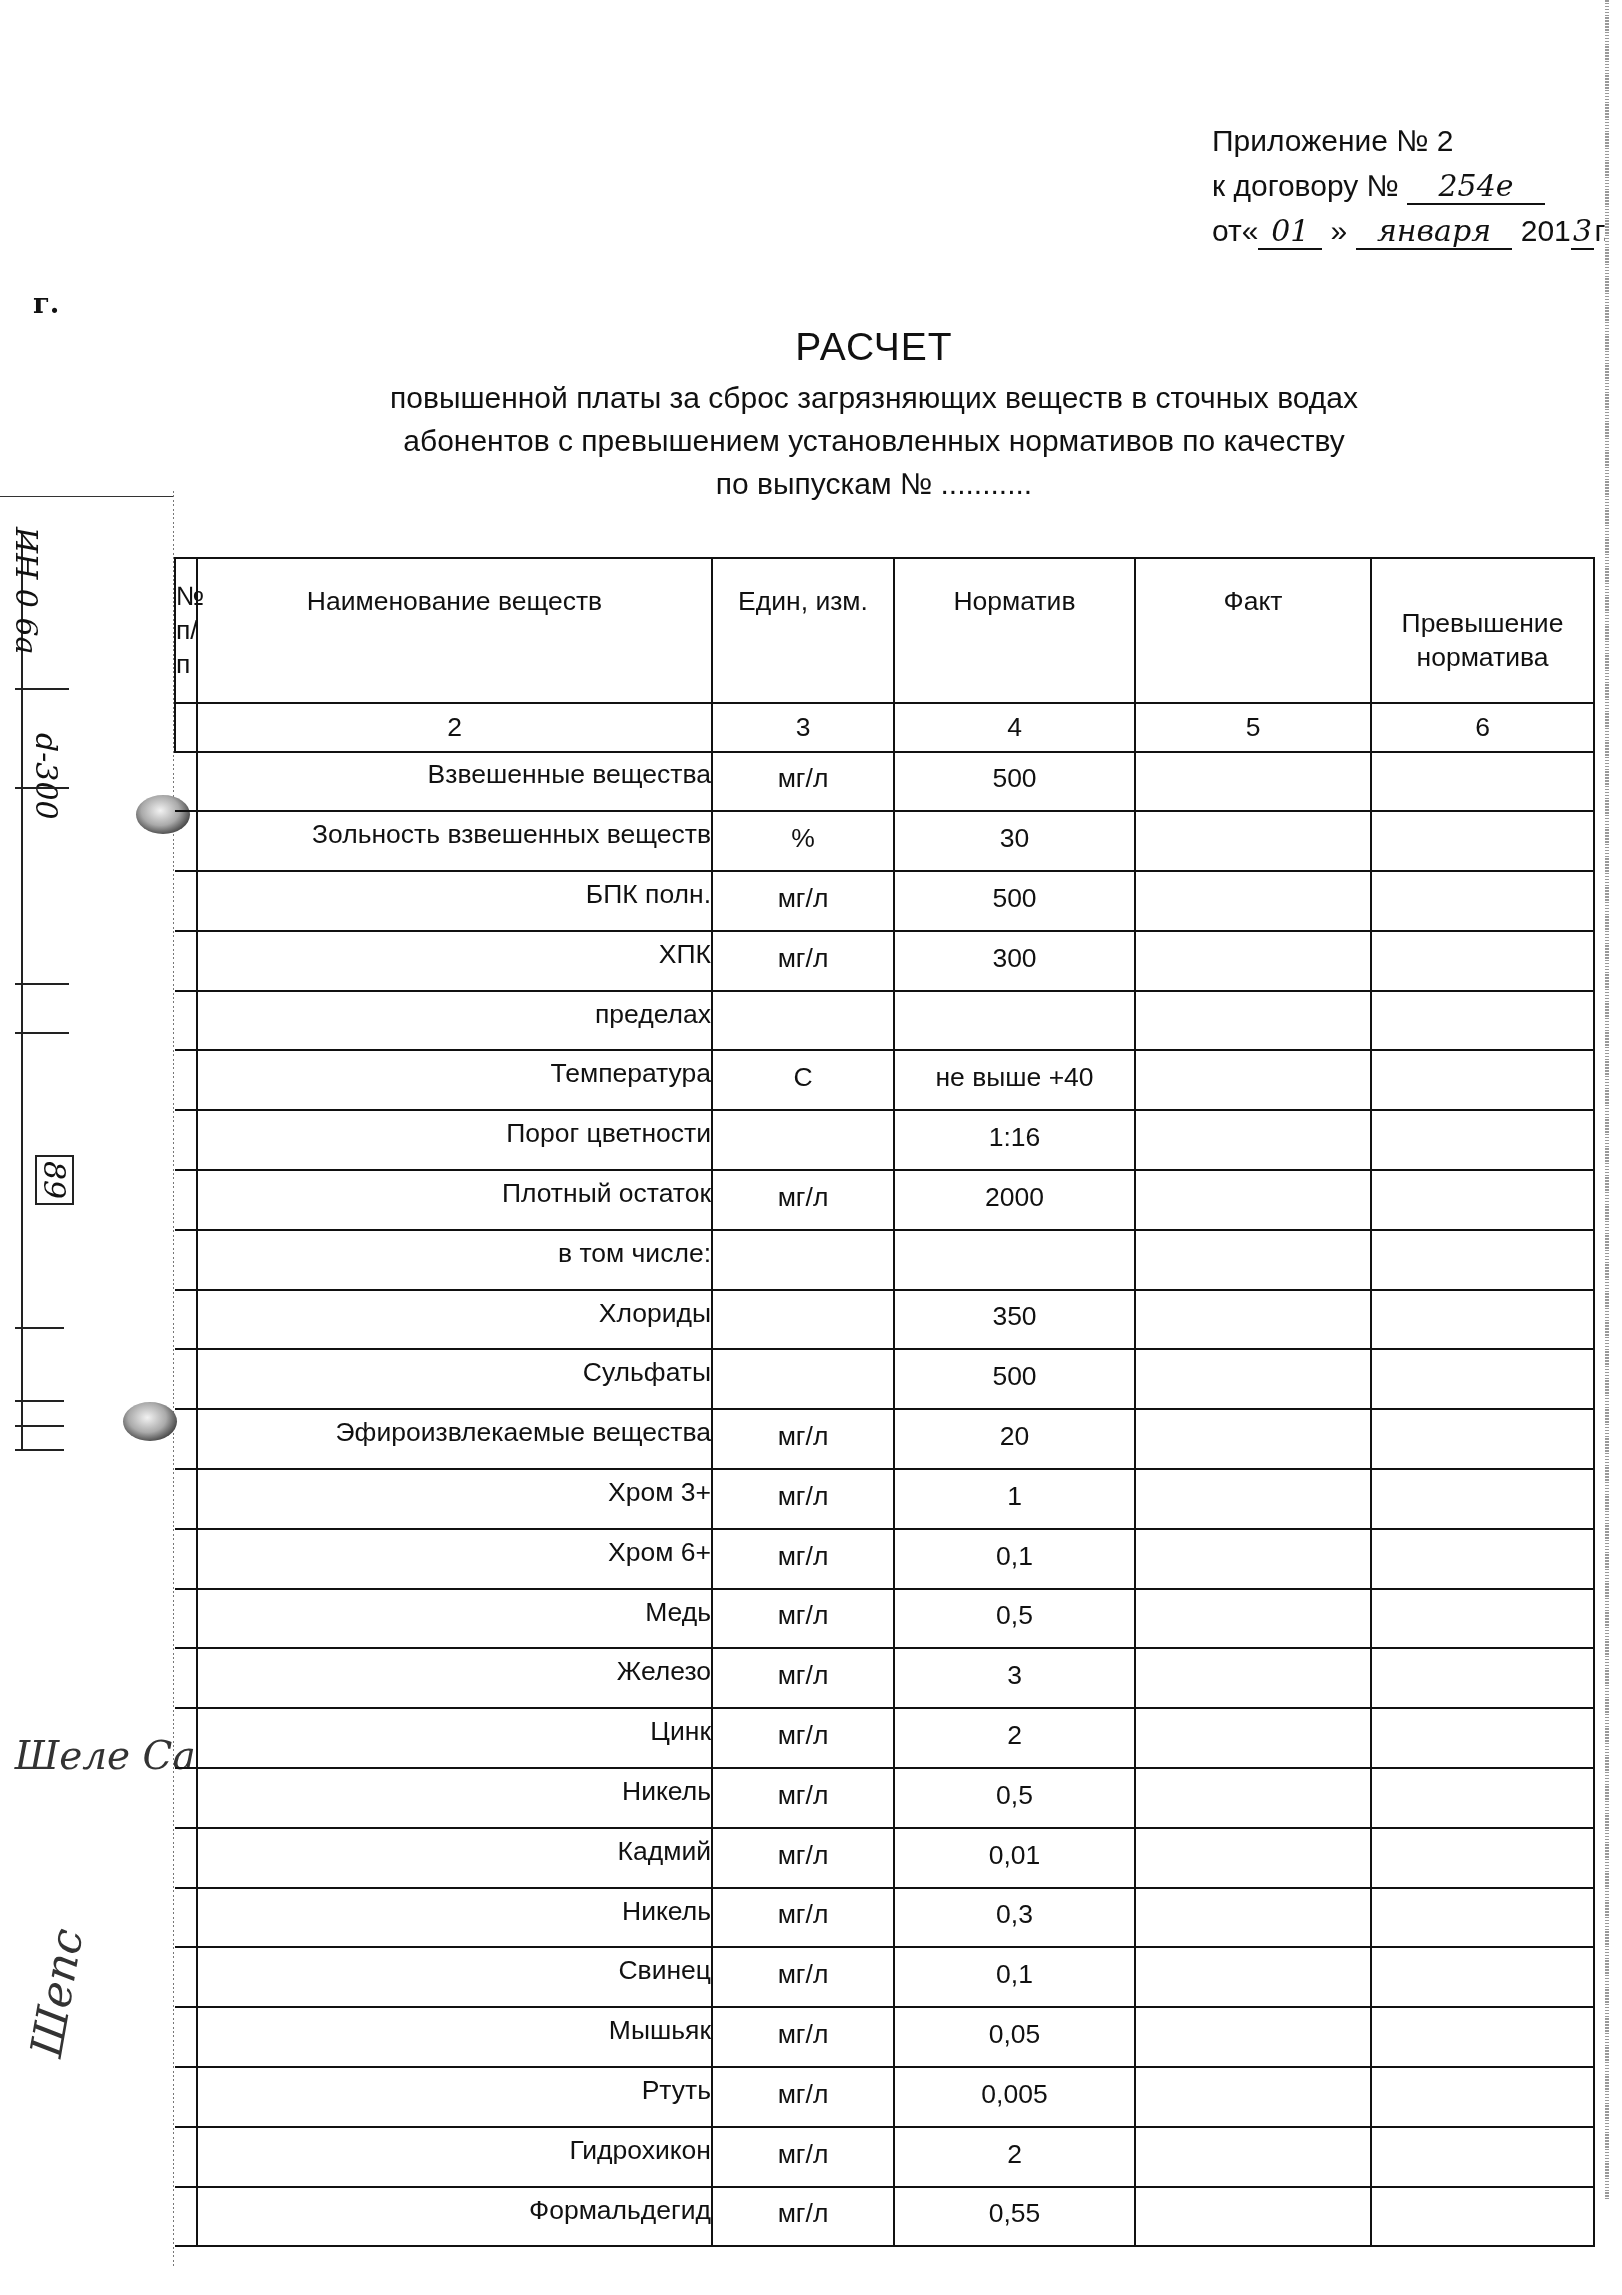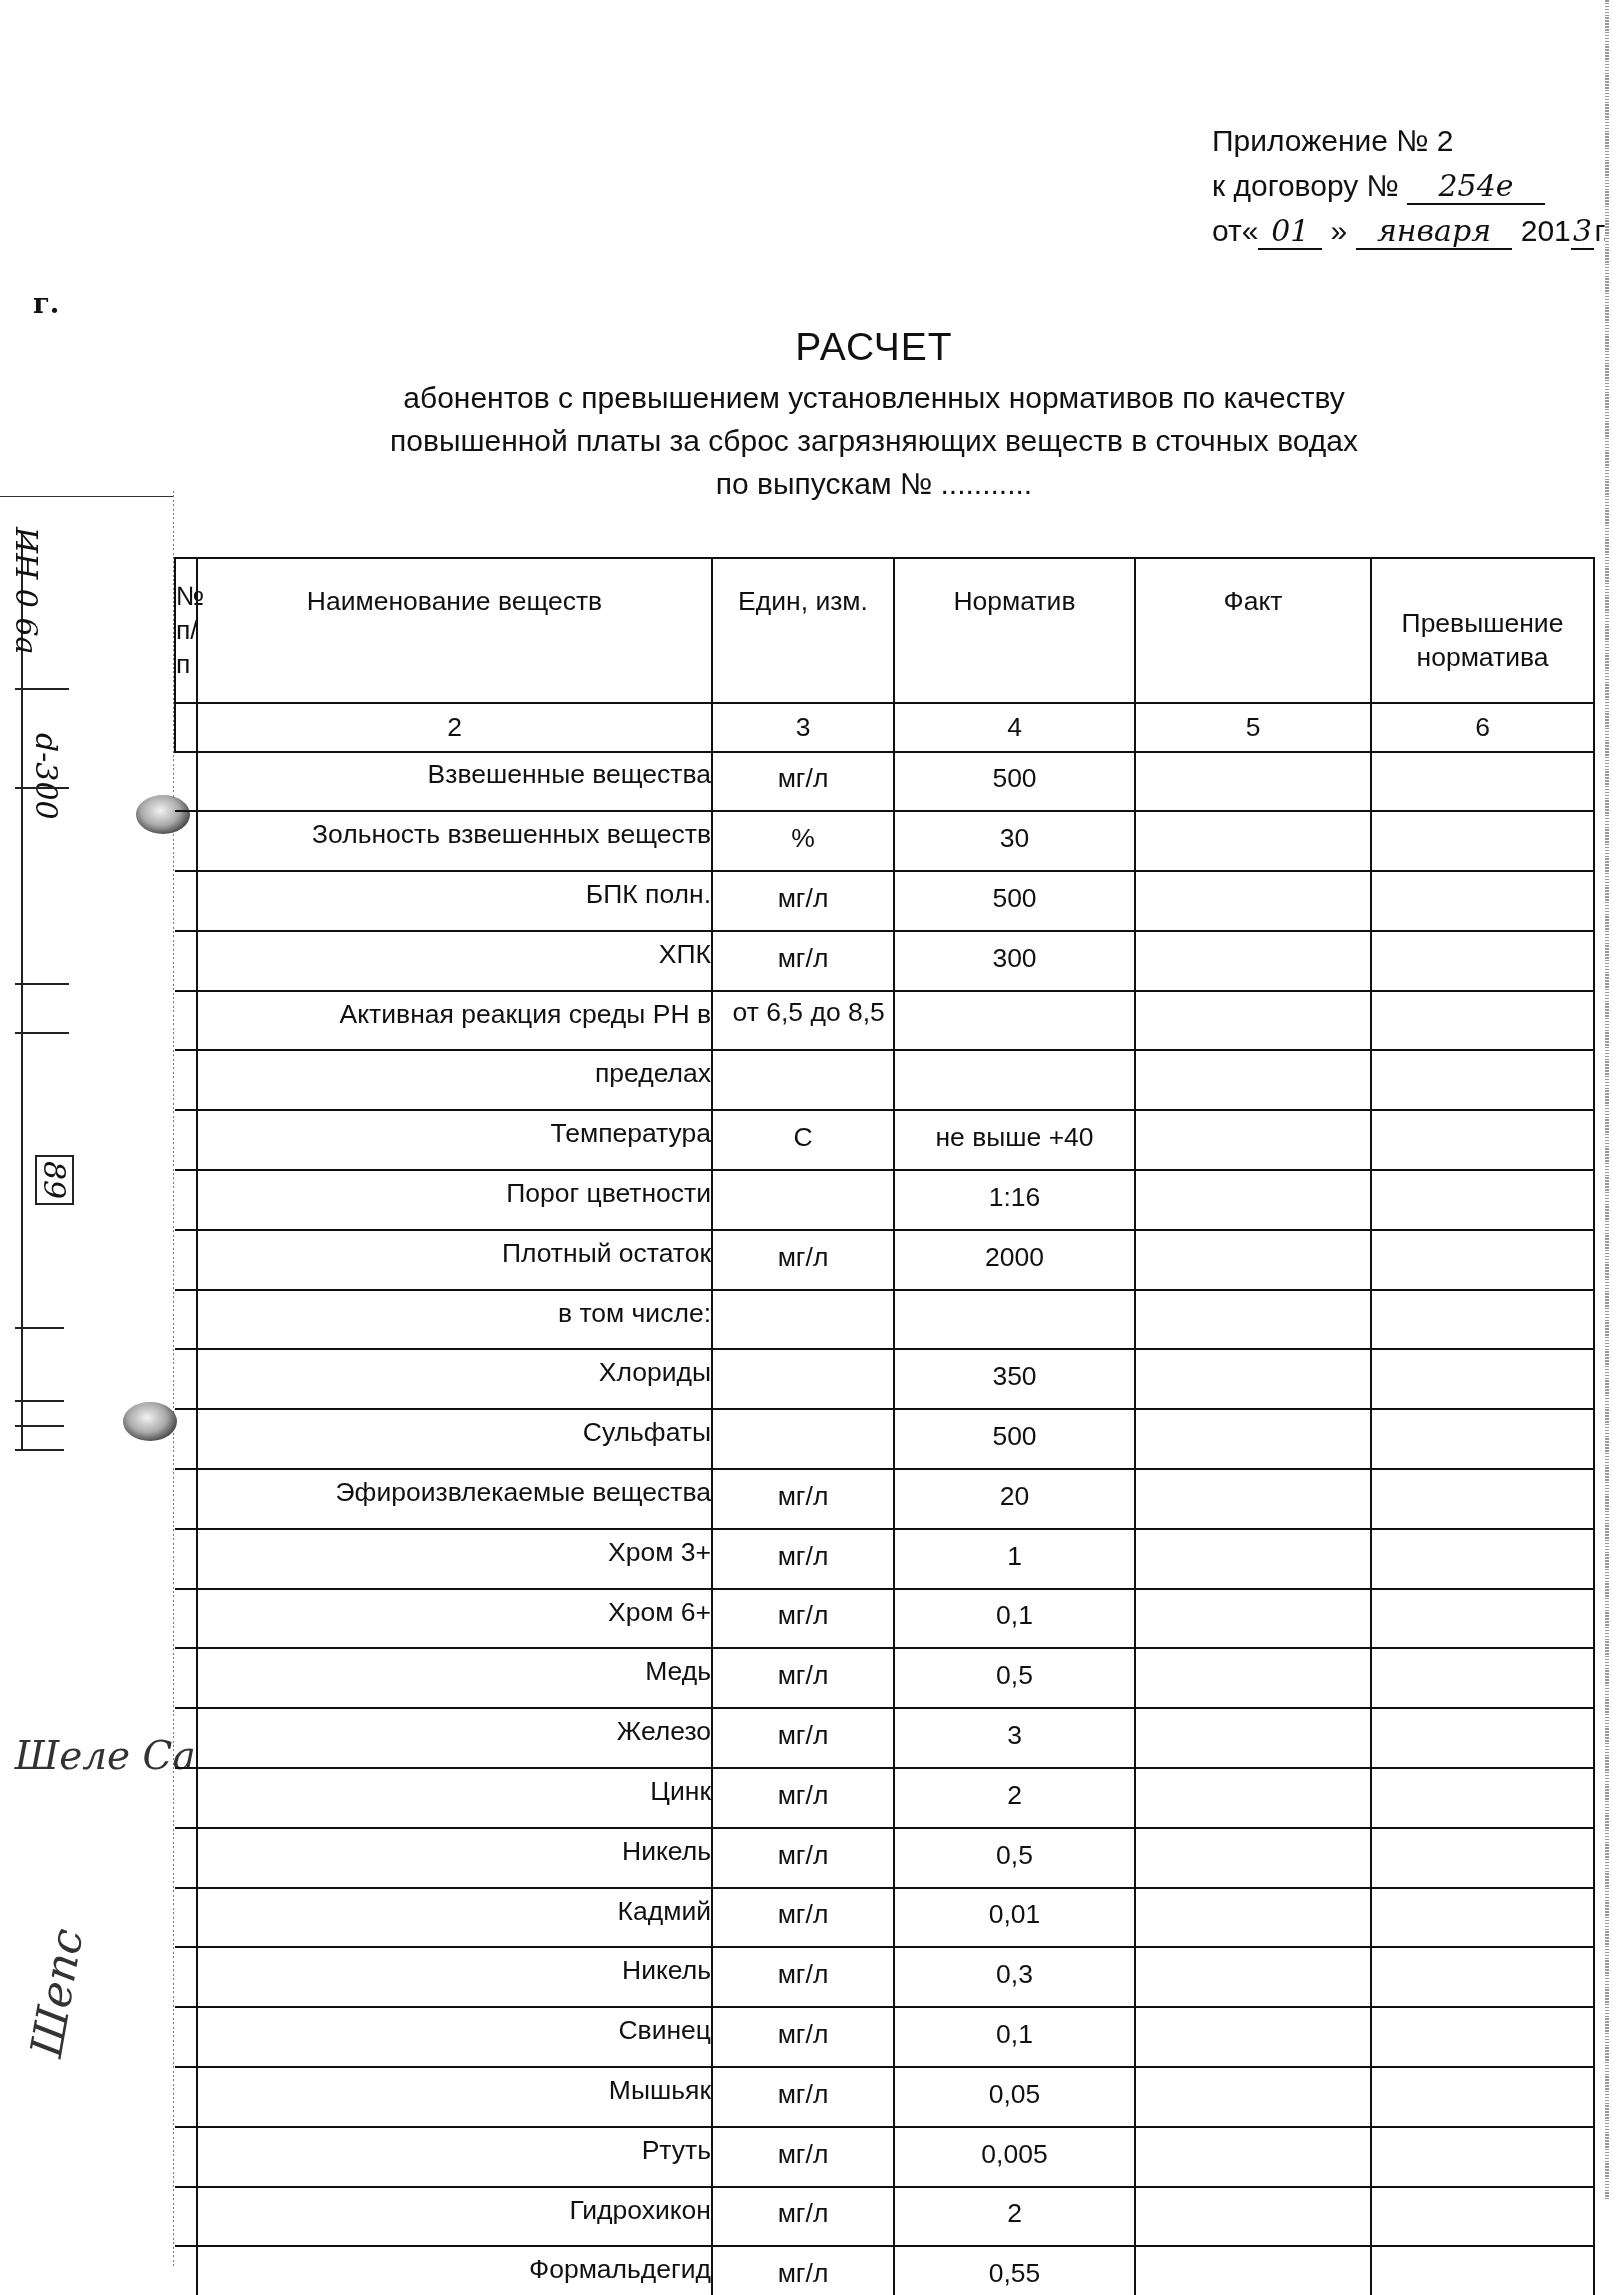--- a/index.html
+++ b/index.html
@@ -66,22 +66,22 @@
     <span>»</span>
     <span class="hw month">января</span>
     <span>201</span><span class="hw year">3</span><span>г.</span>
   </div>
 </div>
 
 <div class="left-g">г.</div>
 
 <div class="title">РАСЧЕТ</div>
 <div class="subtitle">
+  <div>повышенной платы за сброс загрязняющих веществ в сточных водах</div>
   <div>абонентов с превышением установленных нормативов по качеству</div>
-  <div>повышенной платы за сброс загрязняющих веществ в сточных водах</div>
   <div>по выпускам № ...........</div>
 </div>
 
 <div class="strip">
   <div class="vline"></div>
   <div class="note" style="left:44px; top:29.5px;">ИН 0 6а</div>
   <div class="note" style="left:64px; top:236px;">d-300</div>
   <div class="note" style="left:74px; top:658px; border:2px solid #222; padding:0 3.9px;">89</div>
   <div class="tick" style="top:191px; width:54px;"></div>
   <div class="tick" style="top:290px; width:54px;"></div>
@@ -156,28 +156,20 @@
       <tr class="row">
     <td class="num"></td>
     <td class="name">ХПК</td>
     <td class="unit">мг/л</td>
     <td class="norm">300</td>
     <td class="fact"></td>
     <td class="excess"></td>
   </tr>
       <tr class="row">
     <td class="num"></td>
-    <td class="name">Активная реакция среды РН в</td>
-    <td class="unit left">от 6,5 до 8,5</td>
-    <td class="norm"></td>
-    <td class="fact"></td>
-    <td class="excess"></td>
-  </tr>
-      <tr class="row">
-    <td class="num"></td>
     <td class="name">пределах</td>
     <td class="unit"></td>
     <td class="norm"></td>
     <td class="fact"></td>
     <td class="excess"></td>
   </tr>
       <tr class="row">
     <td class="num"></td>
     <td class="name">Температура</td>
     <td class="unit">С</td>

